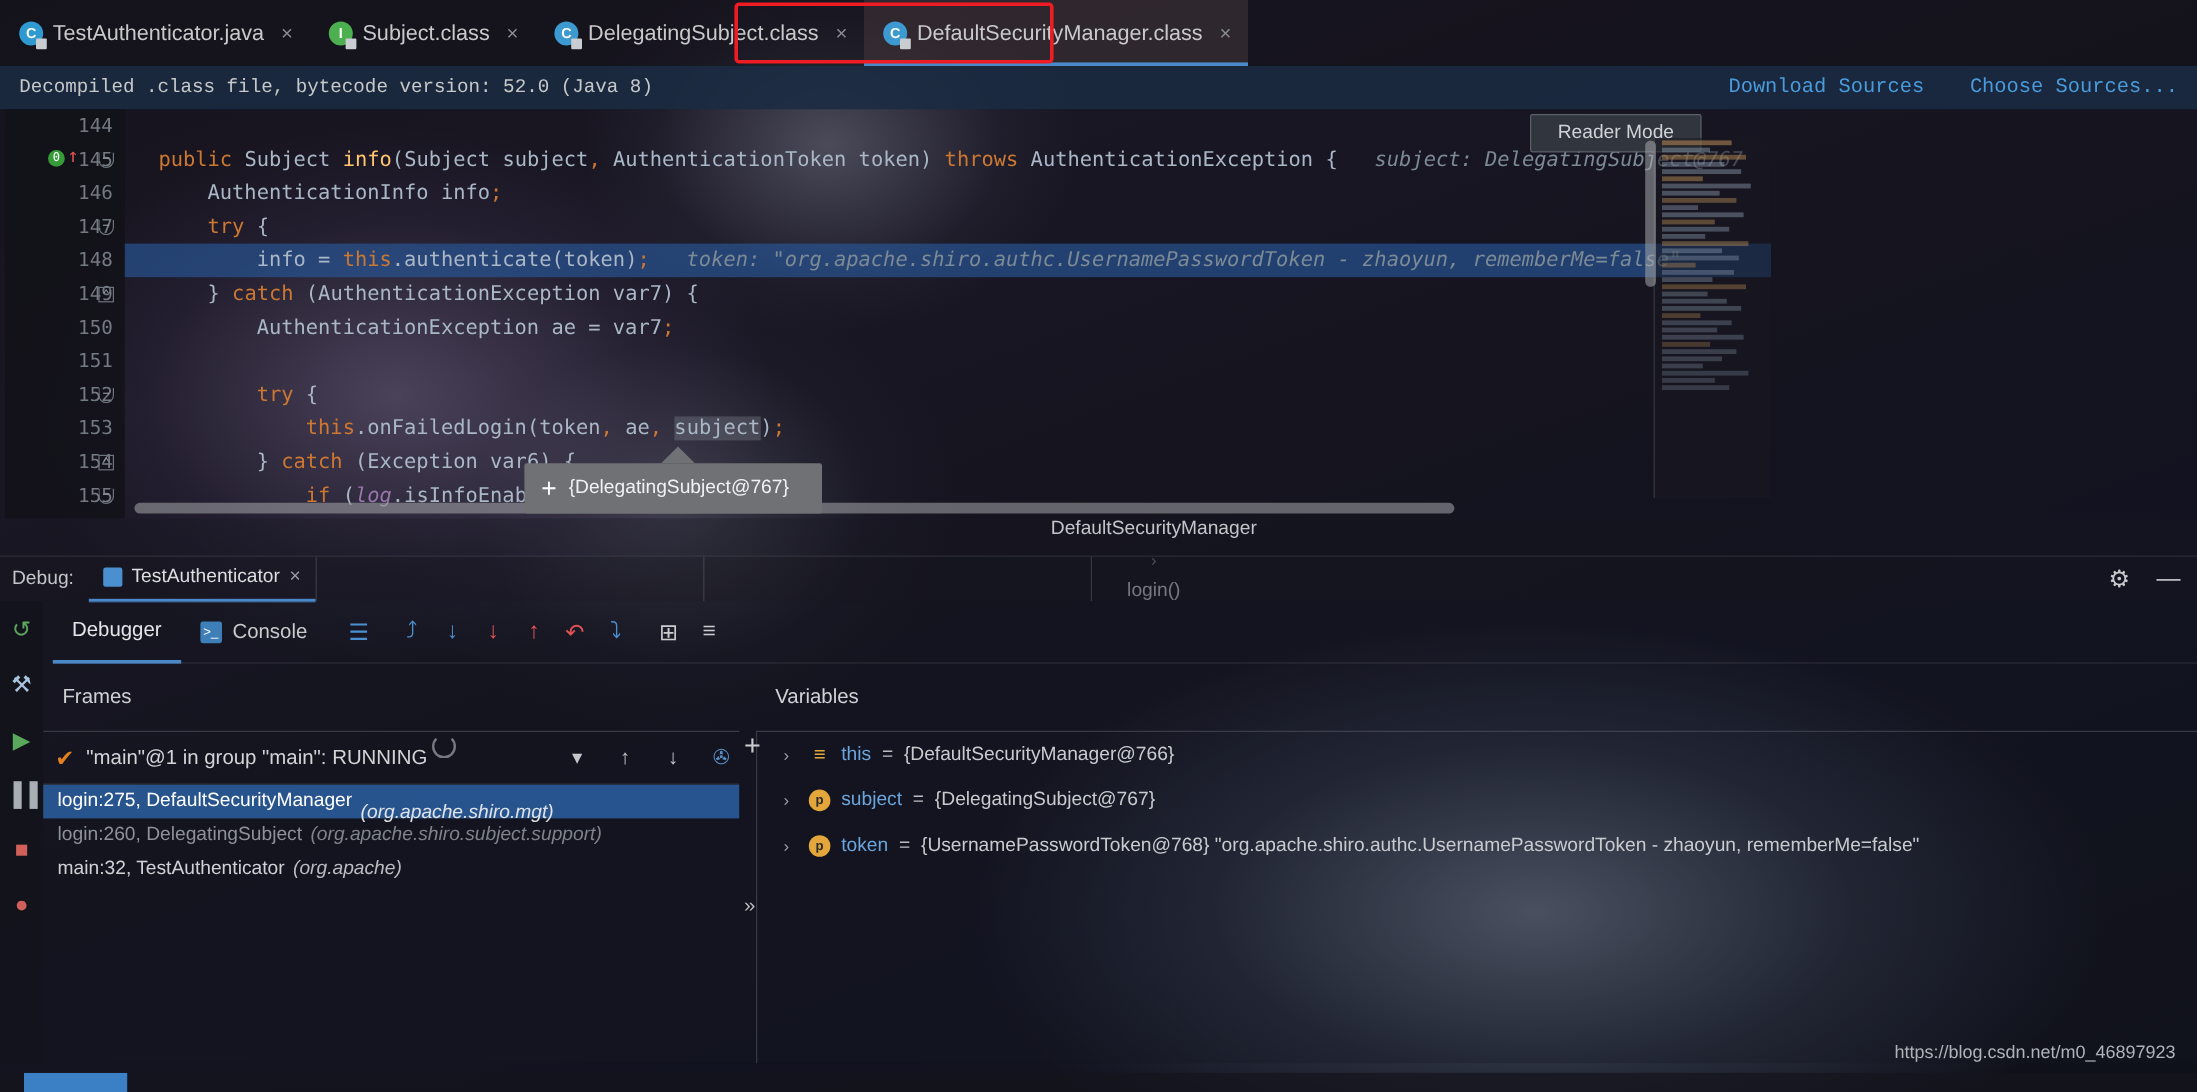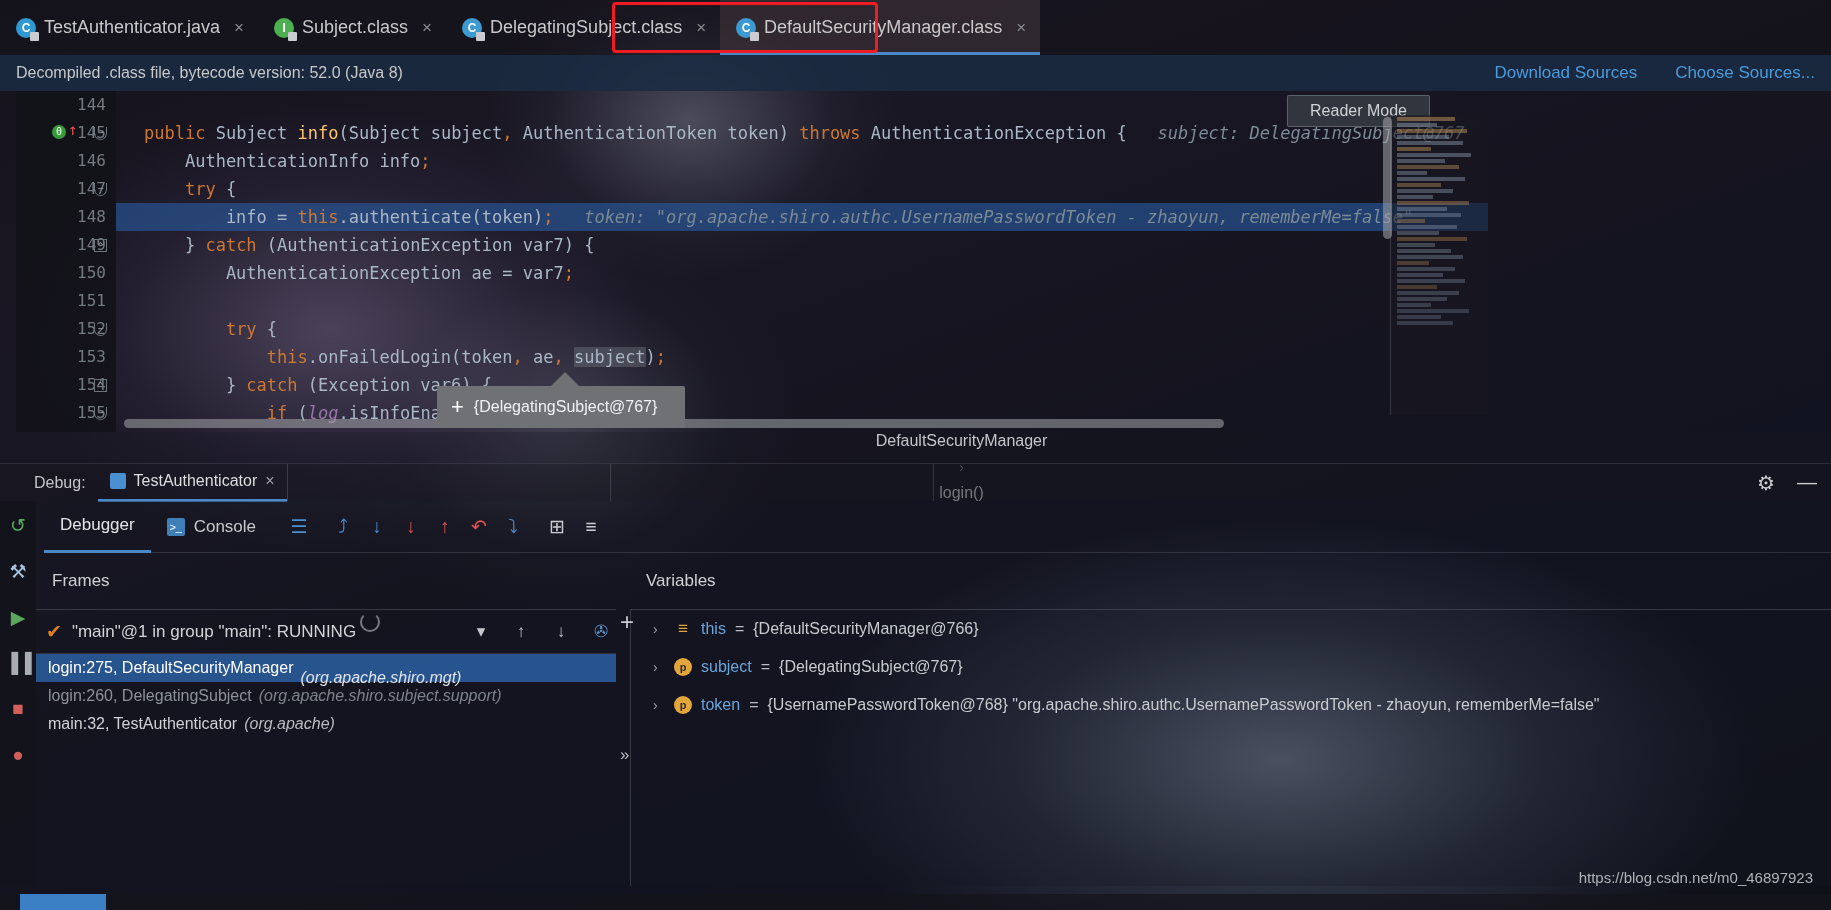--- a/index.html
+++ b/index.html
@@ -61,27 +61,28 @@
     width: 9px; height: 9px; background: #c9ccd0; border-radius: 1px;
   }
 
   
   .notice {
     position: absolute; left: 0; top: 55px; width: 1831px; height: 36px;
     background: rgba(26,43,66,0.88);
     display: flex; align-items: center;
     font-size: 16px; color: #c6c8ca;
     padding: 0 16px;
+    font-family: Liberation Mono, monospace;
   }
   .notice .spacer { flex: 1; }
   .notice a { color: #4a9bdc; text-decoration: none; margin-left: 38px; font-size: 17px; }
 
   
   .editor {
-    position: absolute; left: 16px; top: 91px; width: 1472px; height: 341px;
+    position: absolute; left: 4px; top: 91px; width: 1472px; height: 341px;
     overflow: hidden;
     font-family: "DejaVu Sans Mono", monospace;
     font-size: 17px;
   }
   .gutter {
     position: absolute; left: 0; top: 0; width: 100px; height: 341px;
     background: rgba(18,18,24,0.80);
   }
   .gutter-line {
     position: relative; height: 28px; line-height: 28px;
@@ -170,21 +171,20 @@
   }
   .breadcrumb .sep { color: #7b8087; font-size: 14px; }
 
   
   .debugheader {
     position: absolute; left: 0; top: 463px; width: 1831px; height: 38px;
     display: flex; align-items: center;
     font-size: 16px; color: #c3c6c9;
     background: rgba(22,22,30,0.45);
     border-top: 1px solid rgba(90,90,100,0.35);
-    padding-left: 24px;
   }
   .debugheader .lbl { padding: 0 12px 0 10px; }
   .dh-tab {
     display: flex; align-items: center; gap: 8px;
     height: 38px; padding: 0 12px;
     border-bottom: 3px solid #4a88c7;
     color: #dcdee0;
   }
   .dh-tab .sq { width: 16px; height: 16px; background: #4a8fd0; border-radius: 2px; }
   .dh-sep { width: 1px; height: 100%; background: rgba(120,120,130,0.35); }

